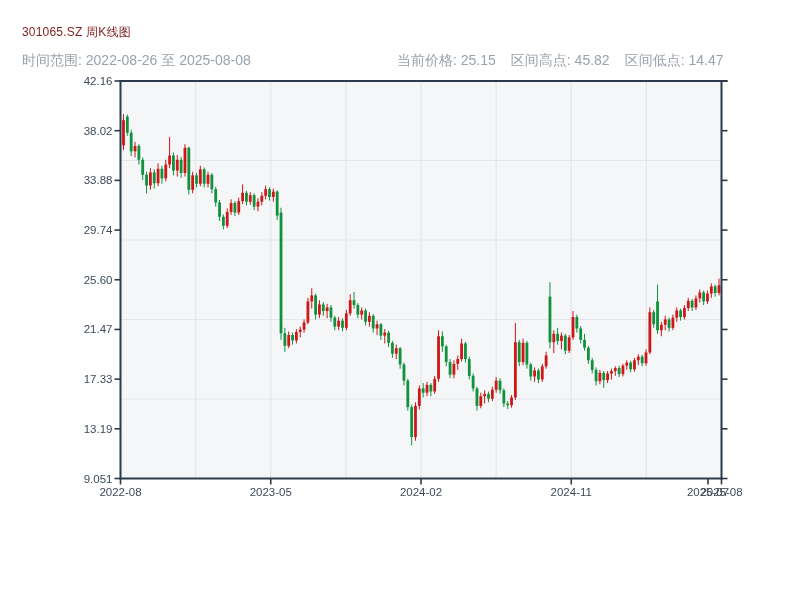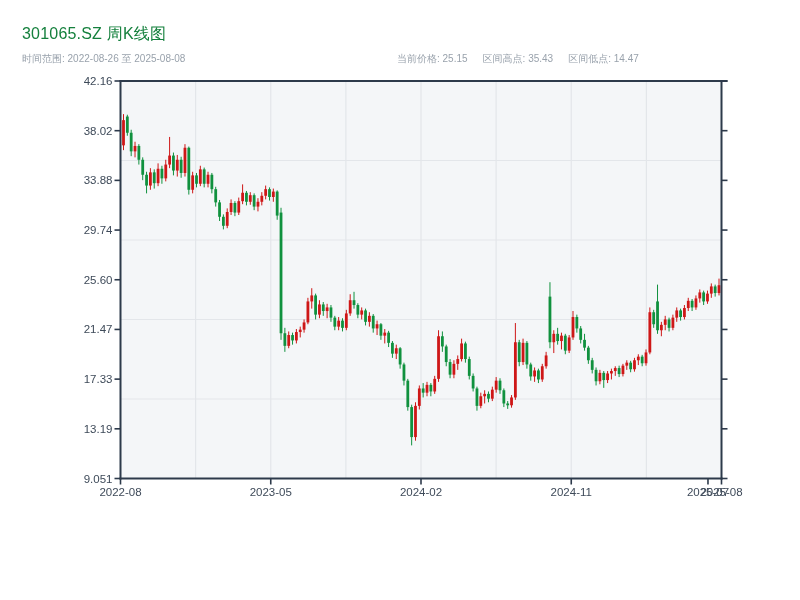--- a/index.html
+++ b/index.html
@@ -1,34 +1,34 @@
 <!DOCTYPE html>
 <html><head>
 <meta charset="utf-8">
 <style>
   html,body{margin:0;padding:0;background:#ffffff;}
   .page{position:relative;width:800px;height:600px;background:#ffffff;overflow:hidden;
         font-family:"Liberation Sans","DejaVu Sans",sans-serif;}
-  .title{position:absolute;left:22px;top:24px;font-size:16px;font-weight:500;color:#15803d;letter-spacing:.2px;}
-  .sub{position:absolute;top:52px;font-size:10px;color:#99a2ac;}
+  .title{position:absolute;left:22px;top:24px;font-size:12px;font-weight:500;color:#7f1d1d;letter-spacing:.2px;}
+  .sub{position:absolute;top:52px;font-size:14px;color:#99a2ac;}
   .sub.left{left:22px;}
   .sub.right{left:397px;}
   .sub.right span{margin-right:15px;}
   svg{position:absolute;left:0;top:0;}
   text{font-family:"Liberation Sans","DejaVu Sans",sans-serif;}
   .ticklabel{font-size:11.5px;fill:#3e4a59;}
 </style>
 </head>
 <body>
 
 <div class="page">
   <div class="title">301065.SZ 周K线图</div>
   <div class="sub left">时间范围: 2022-08-26 至 2025-08-08</div>
   <div class="sub right">
-    <span>当前价格: 25.15</span><span>区间高点: 35.43</span><span>区间低点: 14.47</span>
+    <span>当前价格: 25.15</span><span>区间高点: 45.82</span><span>区间低点: 14.47</span>
   </div>
 
   <svg width="800" height="600" viewBox="0 0 800 600">
     <rect id="plot-bg" x="120.5" y="81" width="601" height="397.5" fill="#f4f6f8"></rect>
     <g id="grid">
         <line x1="195.625" x2="195.625" y1="81" y2="478.5" stroke="#e3e6ea" stroke-width="1.2"></line>
         <line x1="270.75" x2="270.75" y1="81" y2="478.5" stroke="#e3e6ea" stroke-width="1.2"></line>
         <line x1="345.875" x2="345.875" y1="81" y2="478.5" stroke="#e3e6ea" stroke-width="1.2"></line>
         <line x1="421" x2="421" y1="81" y2="478.5" stroke="#e3e6ea" stroke-width="1.2"></line>
         <line x1="496.125" x2="496.125" y1="81" y2="478.5" stroke="#e3e6ea" stroke-width="1.2"></line>

